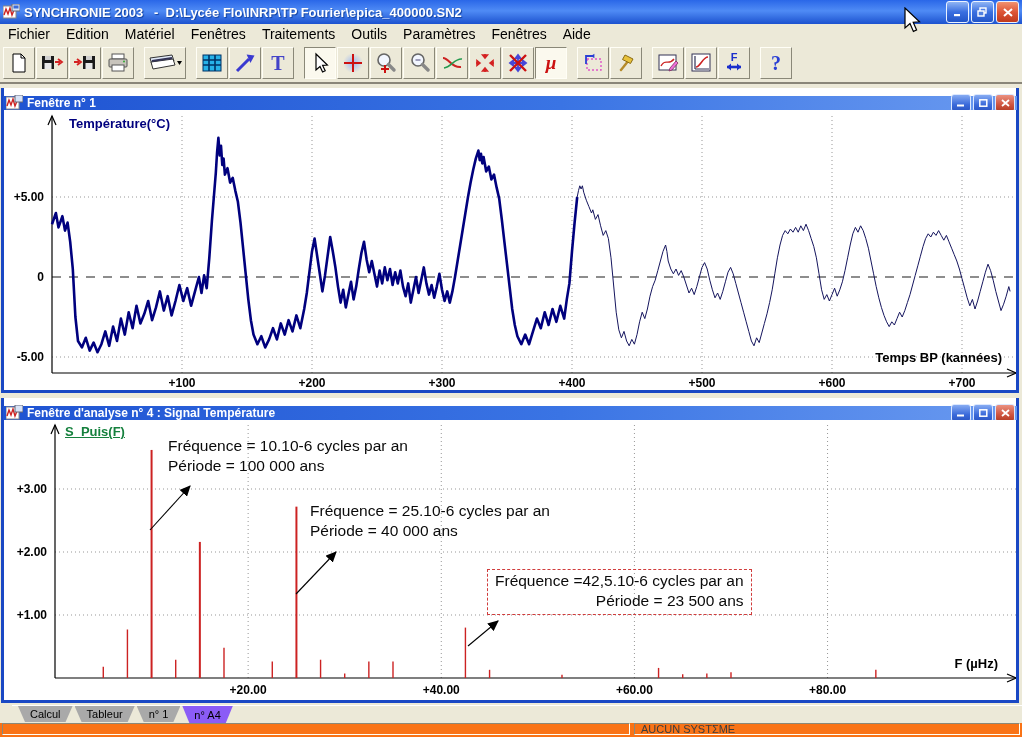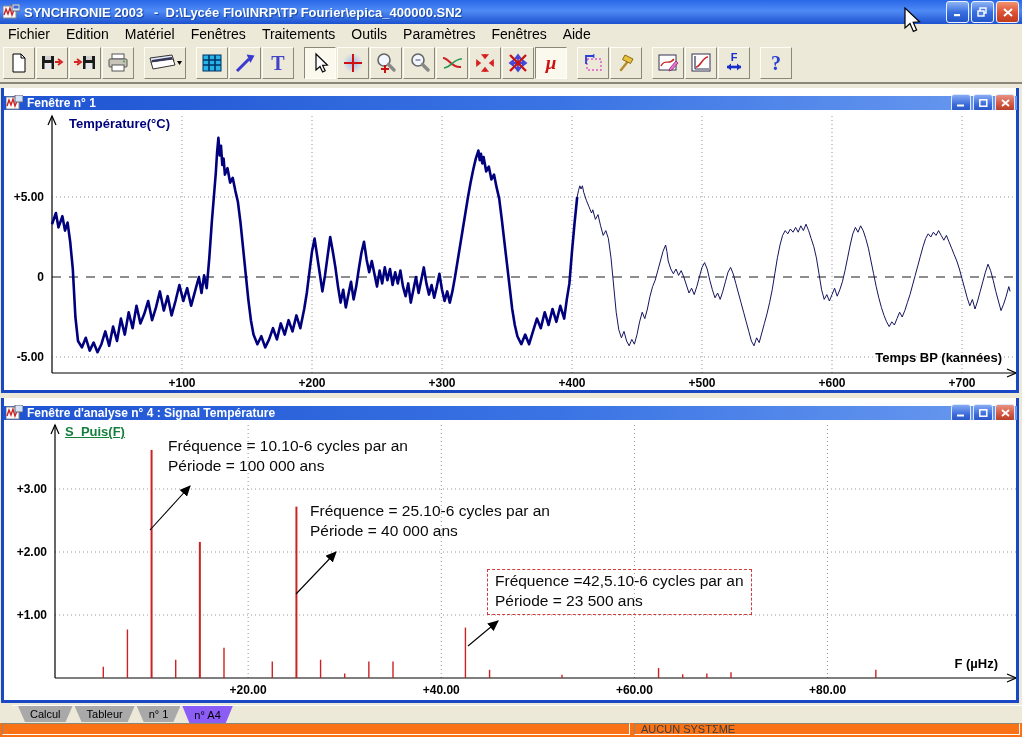--- a/index.html
+++ b/index.html
@@ -406,21 +406,21 @@
         <line x1="464" y1="226" x2="494" y2="201" stroke="#000" stroke-width="1.1" marker-end="url(#arrowhead)"></line>
       </svg>
     <div class="annot" style="left:164px;top:16px;">
       <div>Fréquence = 10.10-6 cycles par an</div>
       <div>Période = 100 000 ans</div>
     </div>
     <div class="annot" style="left:306px;top:81px;">
       <div>Fréquence = 25.10-6 cycles par an</div>
       <div>Période = 40 000 ans</div>
     </div>
-    <div class="annot boxed" style="left:483px;top:149px;">
+    <div class="annot boxed" style="left:483px;top:149px;text-align:right;">
       <div>Fréquence =42,5.10-6 cycles par an</div>
       <div>Période = 23 500 ans</div>
     </div>
     <div class="axlabel ylab2">S_Puis(F)</div>
     <div class="axlabel xlab2">F (µHz)</div>
   </div>
 </div>
 
 <div class="tabrow">
   <div class="tab">Calcul</div>

